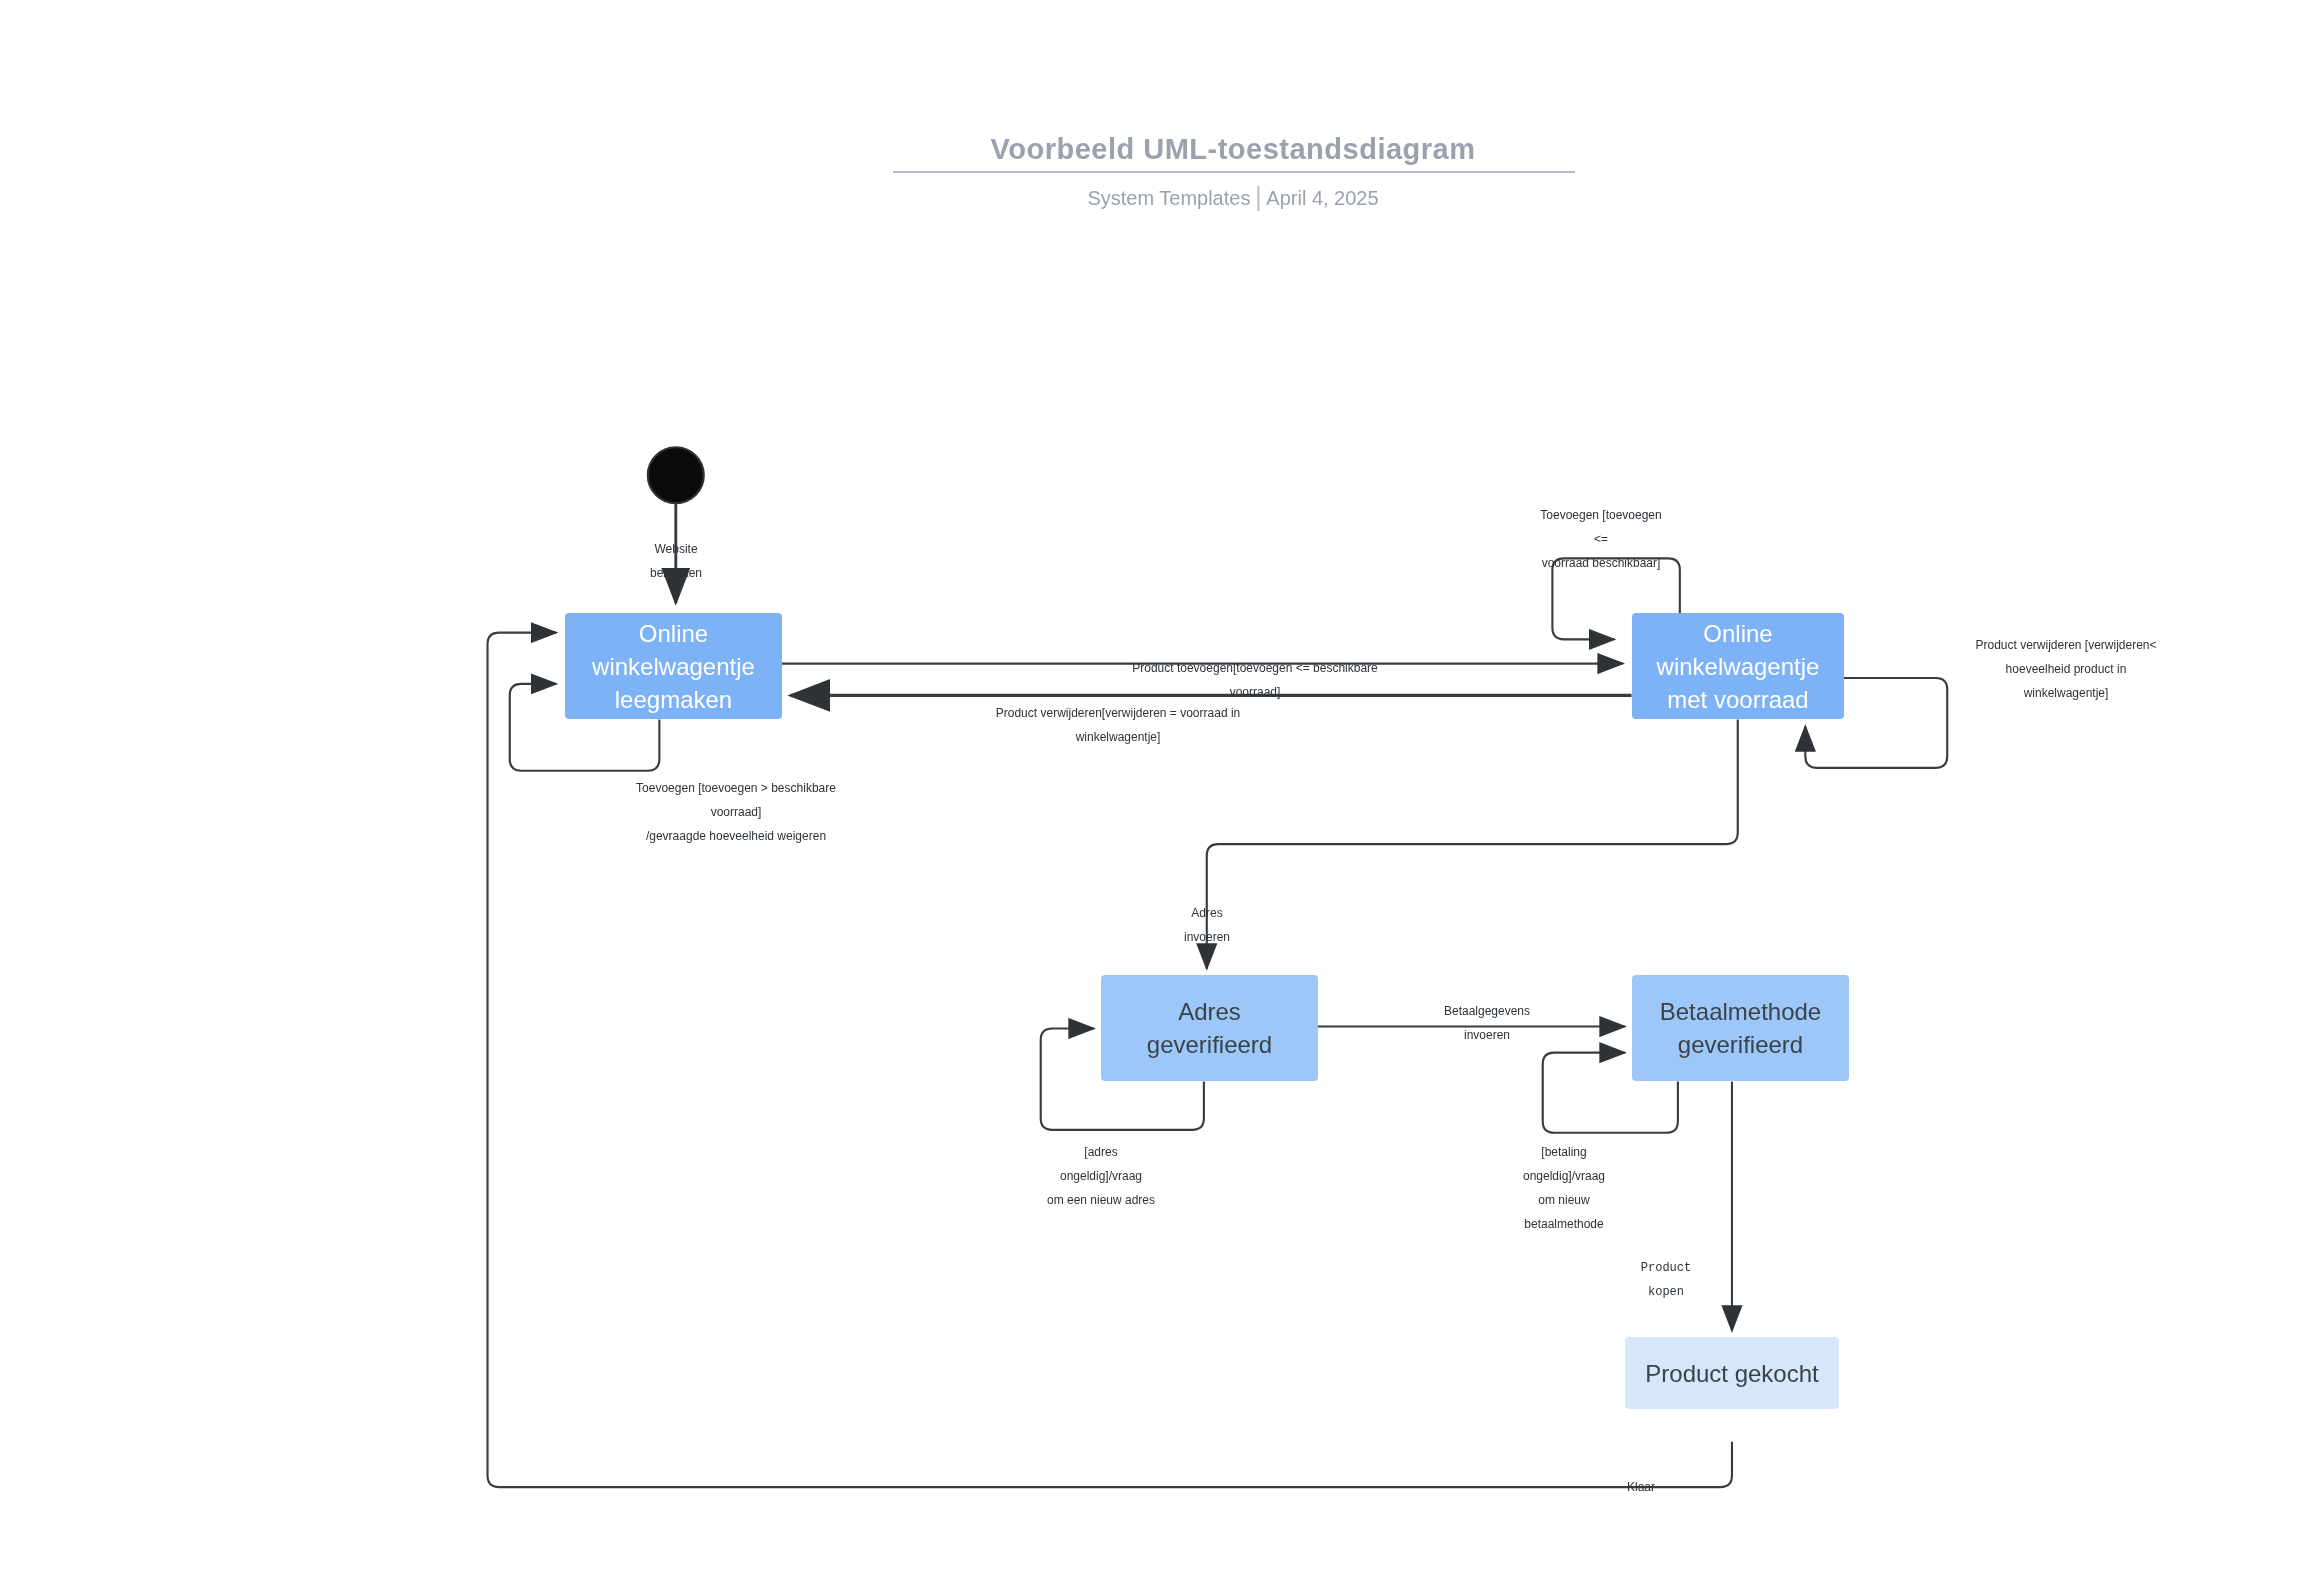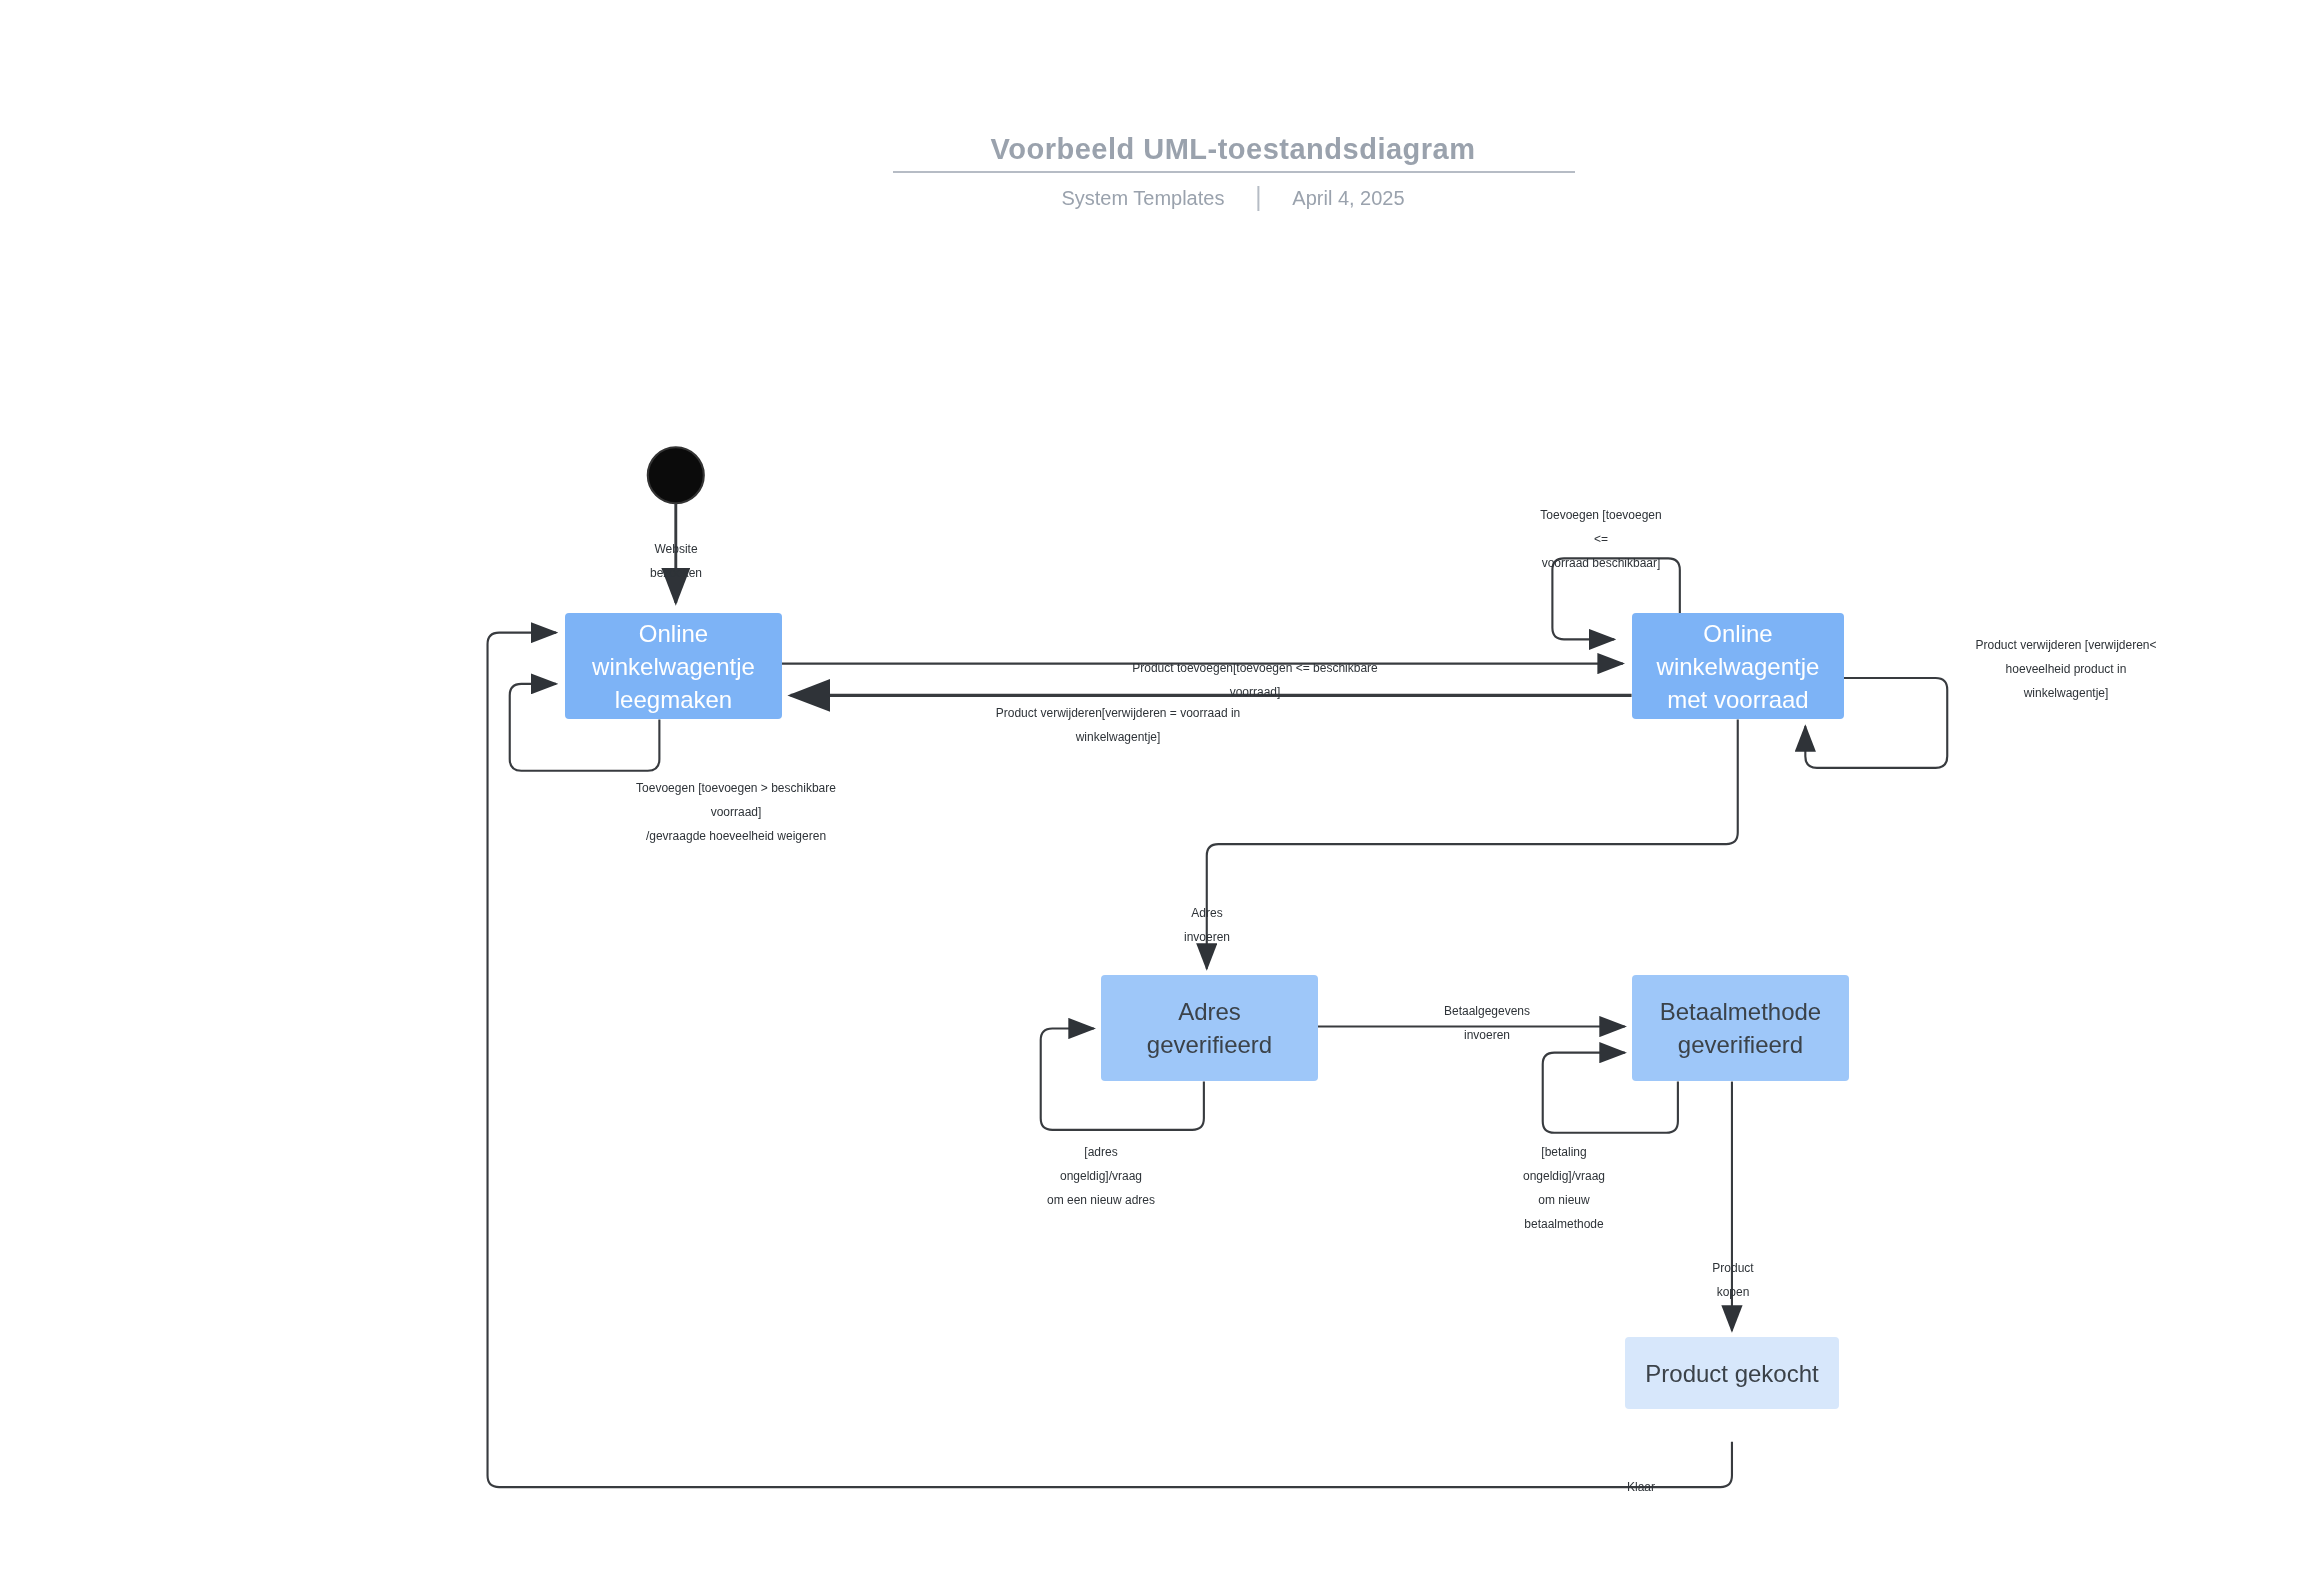--- a/index.html
+++ b/index.html
@@ -10,21 +10,21 @@
   
   .doc-title{
     position:absolute;left:1233px;top:133px;transform:translateX(-50%);
     font-size:29px;font-weight:bold;color:#9aa2ad;white-space:nowrap;letter-spacing:0.5px;
   }
   .title-divider{
     position:absolute;left:893px;top:171px;width:682px;height:1.9px;background:#b6bcc5;
   }
   .doc-subtitle{
     position:absolute;left:1233px;top:186px;transform:translateX(-50%);
-    display:flex;align-items:center;gap:33px;color:#9aa2ad;font-size:20px;white-space:nowrap;
+    display:flex;align-items:center;gap:7px;color:#9aa2ad;font-size:20px;white-space:nowrap;
   }
   .subtitle-sep{width:1.9px;height:25px;background:#b6bcc5;}
   
   svg.wires{position:absolute;left:0;top:0;}
   .state{
     position:absolute;display:flex;align-items:center;justify-content:center;
     text-align:center;border-radius:4px;font-size:24px;line-height:33px;white-space:pre-line;
   }
   .state.primary{background:#7db3f6;color:#ffffff;}
   .state.secondary{background:#9ec7f9;color:#3b4249;}
@@ -41,21 +41,21 @@
   .lb-website{left:676px;top:537px;}
   .lb-addok{left:1255px;top:656px;}
   .lb-removeall{left:1118px;top:701px;}
   .lb-toomany{left:736px;top:776px;}
   .lb-withinstock{left:1601px;top:503px;}
   .lb-removesome{left:2066px;top:633px;}
   .lb-address{left:1207px;top:901px;}
   .lb-payment{left:1487px;top:999px;}
   .lb-addrinvalid{left:1101px;top:1140px;}
   .lb-payinvalid{left:1564px;top:1140px;}
-  .lb-buy{left:1733px;top:1256px;}
+  .lb-buy{left:1666px;top:1256px;font-family:Liberation Mono, monospace;}
   .lb-done{left:1641px;top:1475px;}
 </style>
 </head>
 <body>
 
 <div id="canvas">
 
   <div class="doc-title">Voorbeeld UML-toestandsdiagram</div>
   <div class="title-divider"></div>
   <div class="doc-subtitle">

